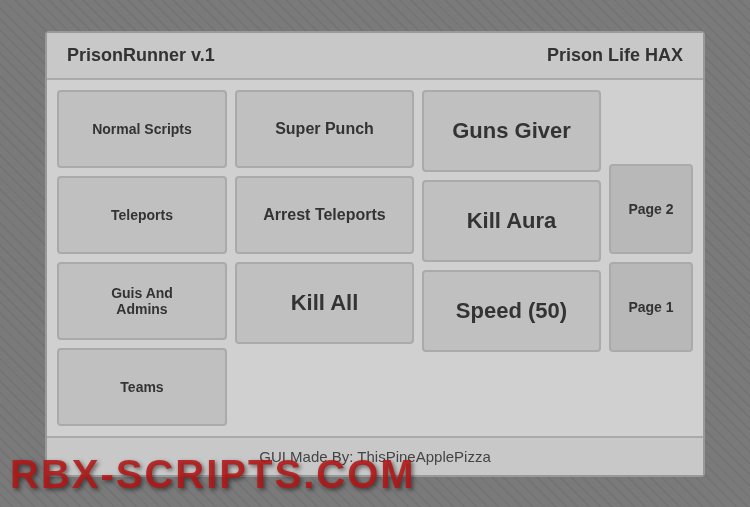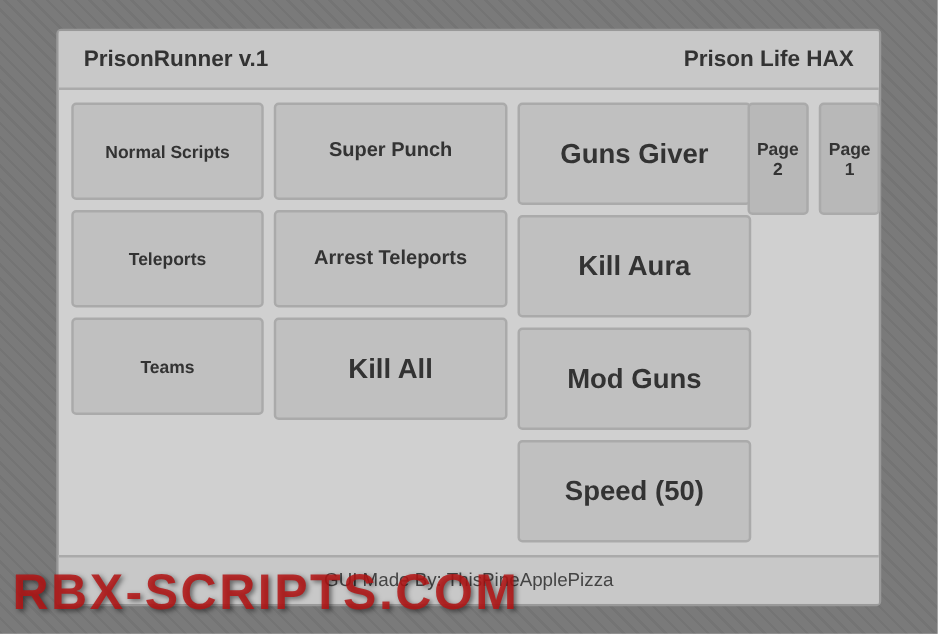--- a/index.html
+++ b/index.html
@@ -72,41 +72,41 @@
     .panel-content {
       display: flex;
       padding: 10px;
       gap: 8px;
     }
 
     .left-column {
       display: flex;
       flex-direction: column;
       gap: 8px;
-      width: 154px;
+      width: 170px;
       flex-shrink: 0;
     }
 
     .middle-column {
       display: flex;
       flex-direction: column;
       gap: 8px;
       flex: 1;
     }
 
     .right-column {
       display: flex;
       flex-direction: column;
       gap: 8px;
       flex: 1;
     }
 
     .page-column {
       display: flex;
-      flex-direction: row;
+      flex-direction: column;
       gap: 8px;
       width: 84px;
       flex-shrink: 0;
       justify-content: center;
     }
 
     .btn {
       background: #c0c0c0;
       border: 2px solid #aaa;
       border-radius: 4px;
@@ -160,33 +160,34 @@
   <div class="panel-header">
     <span class="panel-header-left">PrisonRunner v.1</span>
     <span class="panel-header-right">Prison Life HAX</span>
   </div>
 
   <div class="panel-content">
 
     <div class="left-column">
       <button class="btn btn-small">Normal Scripts</button>
       <button class="btn btn-small">Teleports</button>
+      <button class="btn btn-small" style="white-space: pre-line;">Guis And
+Admins</button>
       <button class="btn btn-small">Teams</button>
     </div>
 
     <div class="middle-column">
       <button class="btn btn-medium">Super Punch</button>
       <button class="btn btn-medium">Arrest Teleports</button>
       <button class="btn btn-large">Kill All</button>
     </div>
 
     <div class="right-column">
       <button class="btn btn-large">Guns Giver</button>
       <button class="btn btn-large">Kill Aura</button>
-      <button class="btn btn-large">Mod Guns</button>
       <button class="btn btn-large">Speed (50)</button>
     </div>
 
     <div class="page-column">
       <button class="btn btn-page">Page 2</button>
       <button class="btn btn-page">Page 1</button>
     </div>
 
   </div>
 

